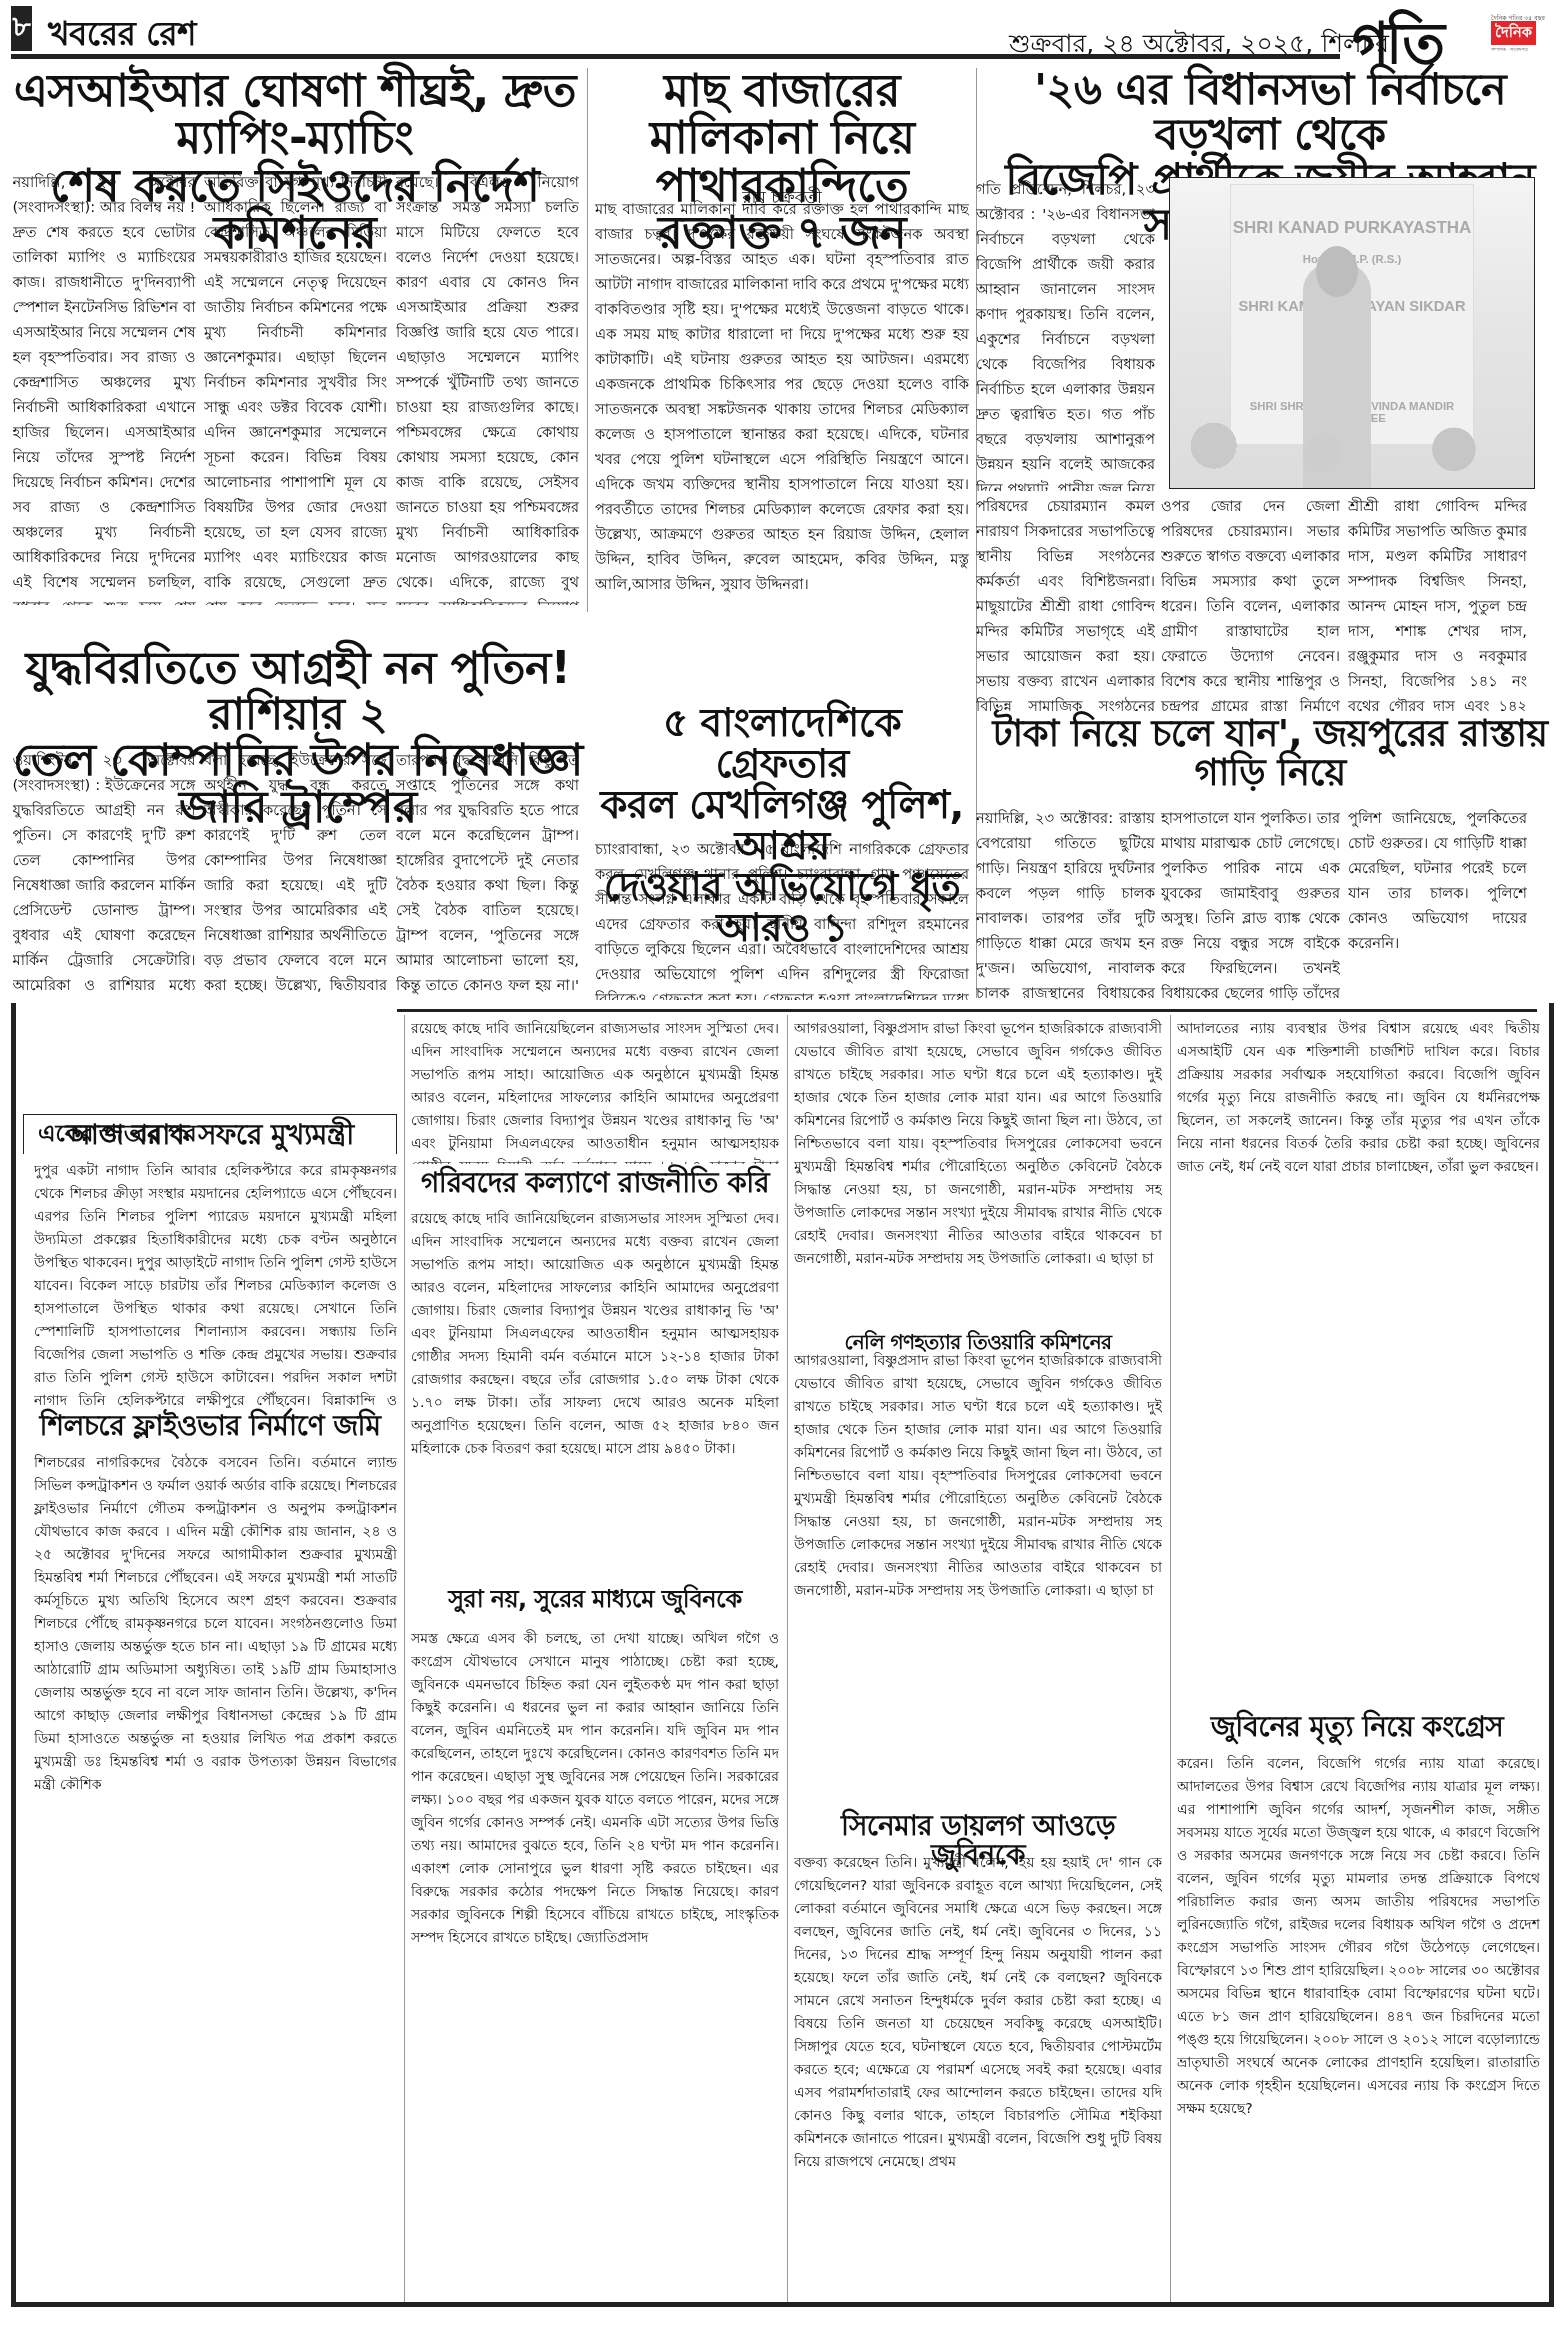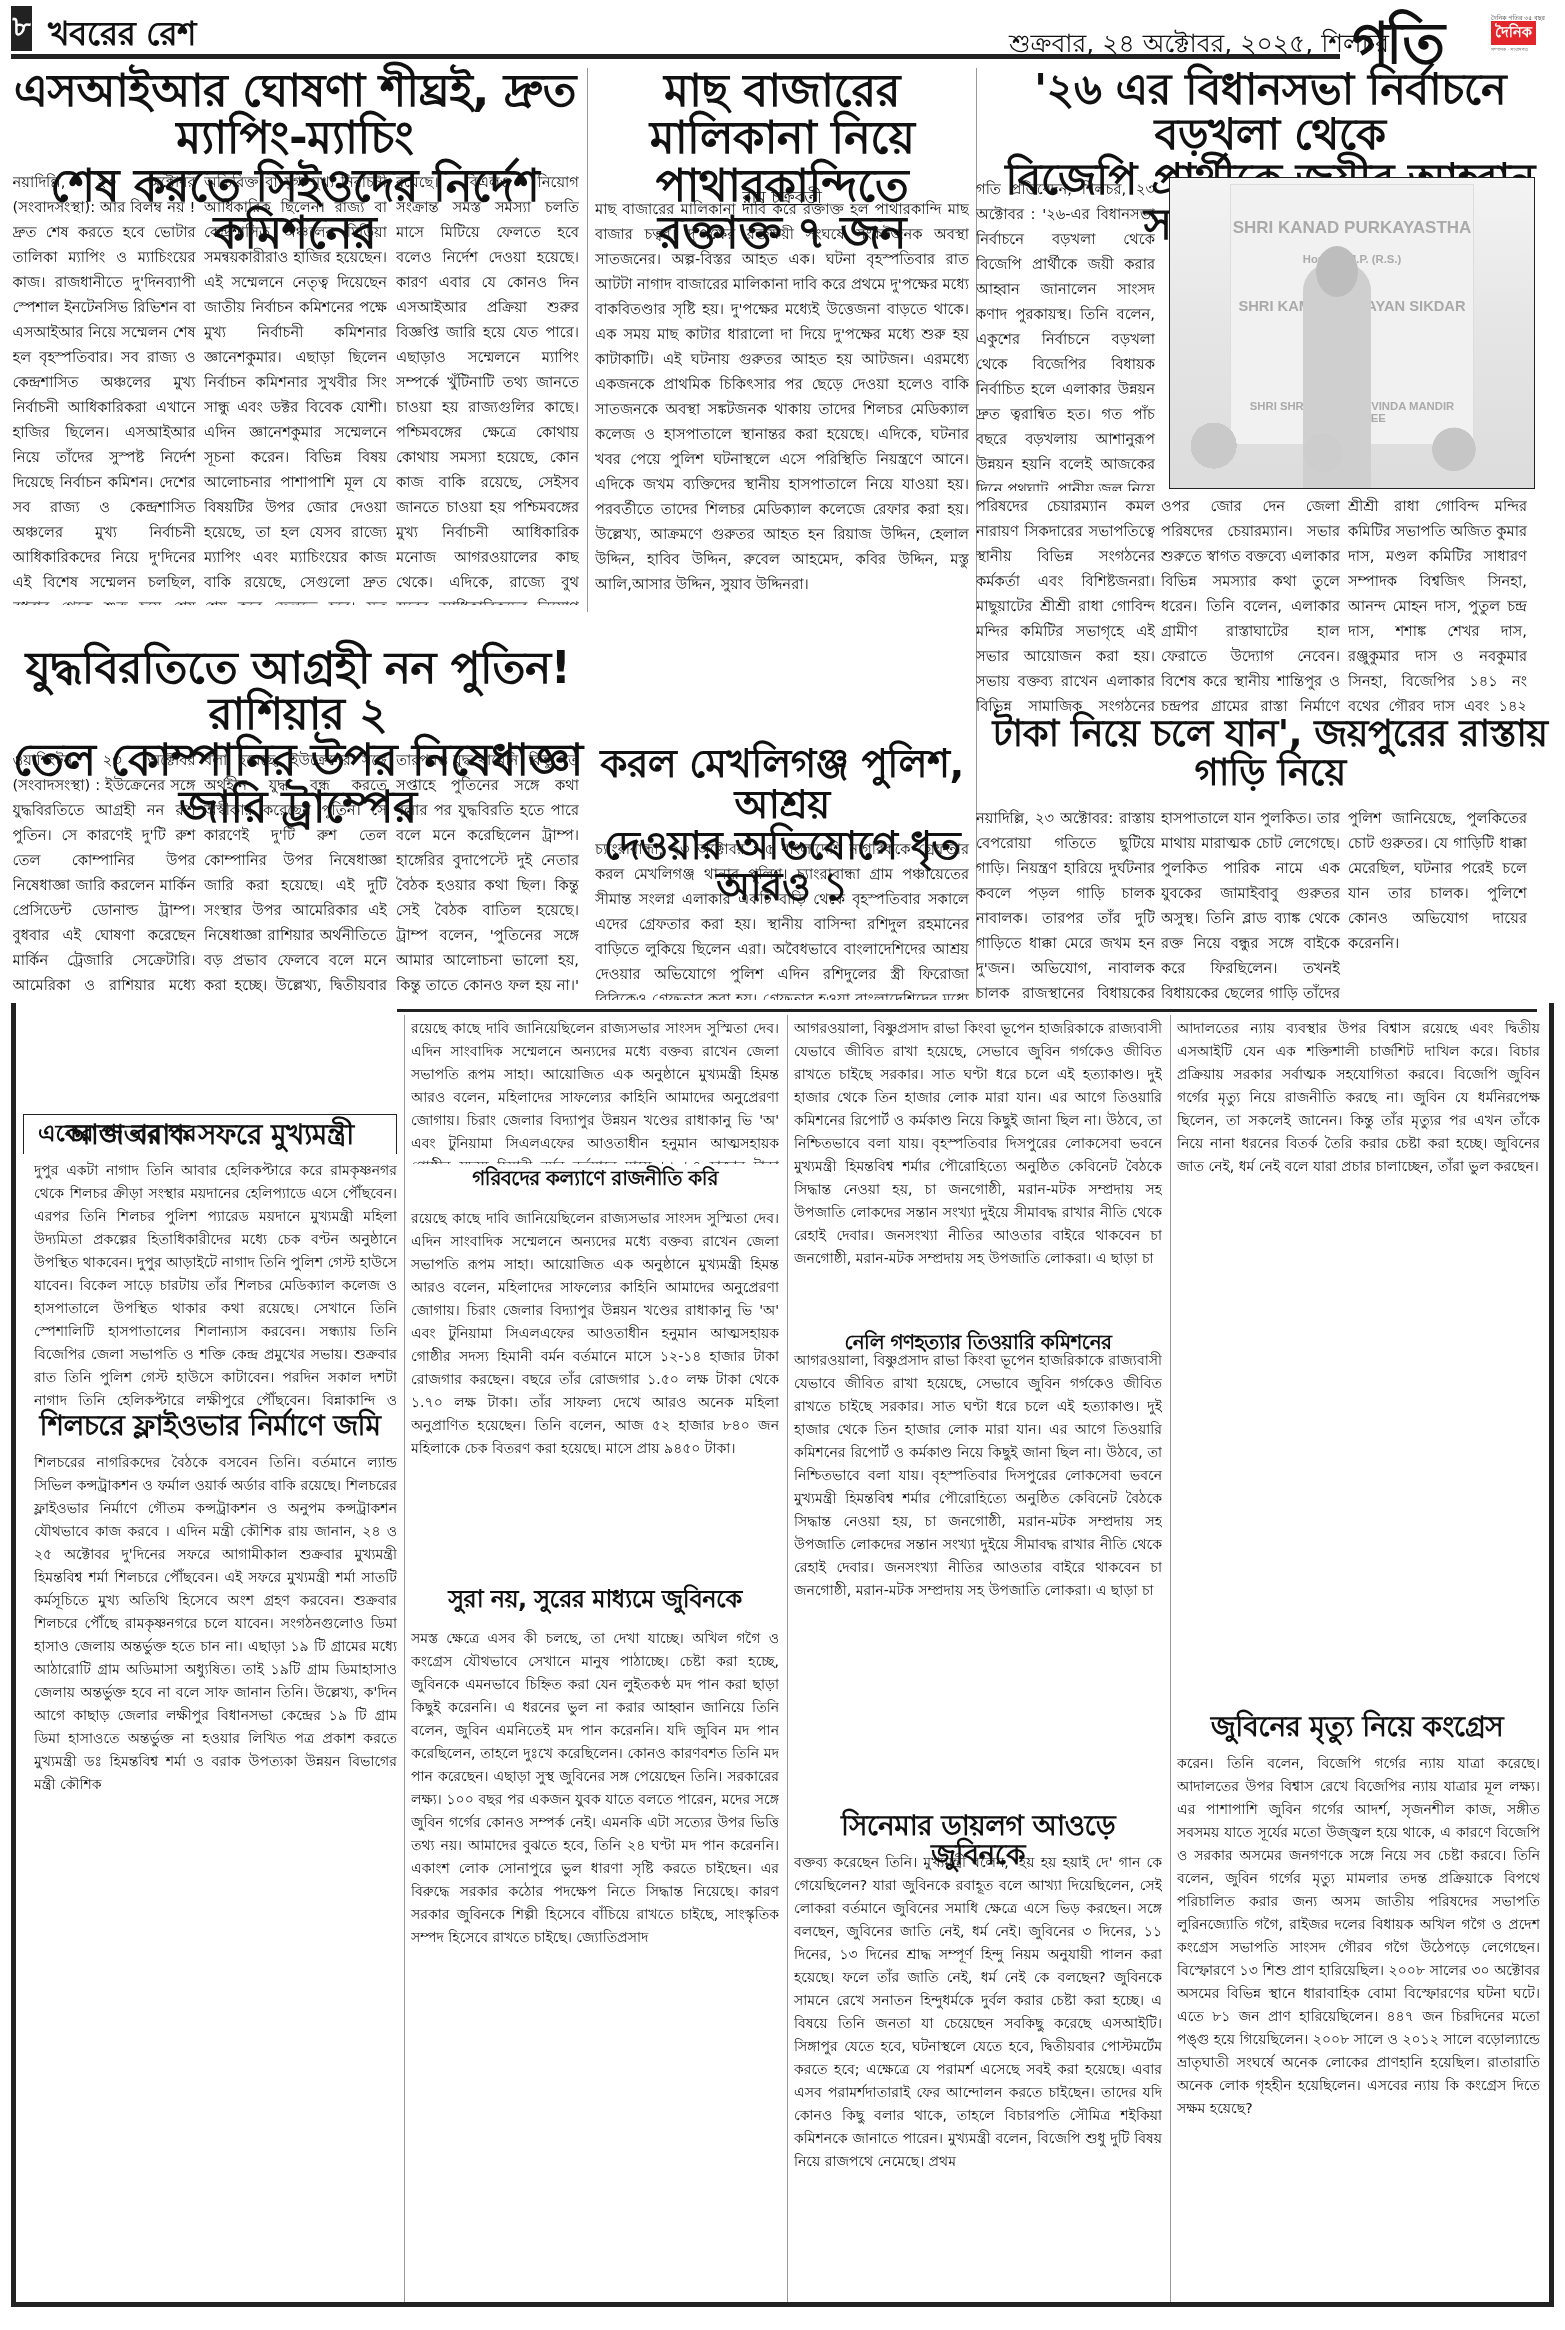--- a/index.html
+++ b/index.html
@@ -106,21 +106,21 @@
     <span>যুদ্ধবিরতিতে আগ্রহী নন পুতিন! রাশিয়ার ২</span><br>
     <span>তেল কোম্পানির উপর নিষেধাজ্ঞা জারি ট্রাম্পের</span>
   </h1>
   <div class="col" style="left:12.5px; top:747px; width:183px; height:252px;">ওয়াশিংটন, ২৩ অক্টোবর (সংবাদসংস্থা) : ইউক্রেনের সঙ্গে যুদ্ধবিরতিতে আগ্রহী নন রুশ পুতিন। সে কারণেই দু'টি রুশ তেল কোম্পানির উপর নিষেধাজ্ঞা জারি করলেন মার্কিন প্রেসিডেন্ট ডোনাল্ড ট্রাম্প। বুধবার এই ঘোষণা করেছেন মার্কিন ট্রেজারি সেক্রেটারি। আমেরিকা ও রাশিয়ার মধ্যে সম্পর্কের টানাপোড়েন চলছে। এর প্রেক্ষিতে দুই দেশের মধ্যে বৈঠকও বাতিল হয়েছে।</div>
   <div class="col" style="left:204px; top:747px; width:183px; height:252px;">বলা হয়েছে, ইউক্রেনের সঙ্গে অর্থহীন যুদ্ধ বন্ধ করতে অস্বীকার করেছেন পুতিন। সে কারণেই দু'টি রুশ তেল কোম্পানির উপর নিষেধাজ্ঞা জারি করা হয়েছে। এই দুটি সংস্থার উপর আমেরিকার এই নিষেধাজ্ঞা রাশিয়ার অর্থনীতিতে বড় প্রভাব ফেলবে বলে মনে করা হচ্ছে। উল্লেখ্য, দ্বিতীয়বার মার্কিন প্রেসিডেন্ট হওয়ার পরই ইউক্রেন যুদ্ধ থামাতে উদ্যোগী হয়েছিলেন ট্রাম্প।</div>
   <div class="col" style="left:396px; top:747px; width:183px; height:252px;">তারপরও যুদ্ধ থামেনি। কিন্তু গত সপ্তাহে পুতিনের সঙ্গে কথা বলার পর যুদ্ধবিরতি হতে পারে বলে মনে করেছিলেন ট্রাম্প। হাঙ্গেরির বুদাপেস্টে দুই নেতার বৈঠক হওয়ার কথা ছিল। কিন্তু সেই বৈঠক বাতিল হয়েছে। ট্রাম্প বলেন, 'পুতিনের সঙ্গে আমার আলোচনা ভালো হয়, কিন্তু তাতে কোনও ফল হয় না।' মার্কিন প্রেসিডেন্ট।</div>
 </article>
 
 <article>
   <h1 class="headline" style="left:595px; top:703px; width:374px; font-size:39px;">
-    <br>
+    <span>৫ বাংলাদেশিকে গ্রেফতার</span><br>
     <span>করল মেখলিগঞ্জ পুলিশ, আশ্রয়</span><br>
     <span>দেওয়ার অভিযোগে ধৃত আরও ১</span>
   </h1>
   <div class="col" style="left:595px; top:836px; width:374px; height:164px;">চ্যাংরাবান্ধা, ২৩ অক্টোবর : ৫ বাংলাদেশি নাগরিককে গ্রেফতার করল মেখলিগঞ্জ থানার পুলিশ। চ্যাংরাবান্ধা গ্রাম পঞ্চায়েতের সীমান্ত সংলগ্ন এলাকার একটি বাড়ি থেকে বৃহস্পতিবার সকালে এদের গ্রেফতার করা হয়। স্থানীয় বাসিন্দা রশিদুল রহমানের বাড়িতে লুকিয়ে ছিলেন এরা। অবৈধভাবে বাংলাদেশিদের আশ্রয় দেওয়ার অভিযোগে পুলিশ এদিন রশিদুলের স্ত্রী ফিরোজা বিবিকেও গ্রেফতার করা হয়। গ্রেফতার হওয়া বাংলাদেশিদের মধ্যে সকলেই লালমনিরহাট জেলার পাটগ্রাম থানার বিভিন্ন গ্রামাঞ্চলের বাসিন্দা। এদের নাম মহম্মদ আরিফুল, মহম্মদ রাকিবুল ইসলাম, মো সোহাগ, মো তুহিন ও মো শাহ্‌। এরা কীভাবে ভারতের মূল ভূখণ্ডের মেখলিগঞ্জের এসডিপিও আশীষ পি আরও চার ভারতীয়ের খোঁজ চলছে।</div>
 </article>
 
 <article>
   <h1 class="headline" style="left:981px; top:715px; width:578px; font-size:37px;">
     <span>টাকা নিয়ে চলে যান', জয়পুরের রাস্তায় গাড়ি নিয়ে</span><br>
   </h1>
@@ -135,21 +135,21 @@
   <div class="box" style="left:11.3px; top:1003px; width:1543px; height:1304px; border-width:0 5.1px 5.1px 5.1px;"></div>
   <div class="kicker">একের পাতার পর</div>
 
   <h2 class="headline" style="left:23px; top:1120px; width:374px; font-size:28px;">আজ বরাক সফরে মুখ্যমন্ত্রী</h2>
   <div class="col" style="left:34px; top:1159px; width:363px; height:249px; font-size:14px; line-height:23px;">দুপুর একটা নাগাদ তিনি আবার হেলিকপ্টারে করে রামকৃষ্ণনগর থেকে শিলচর ক্রীড়া সংস্থার ময়দানের হেলিপ্যাডে এসে পৌঁছবেন। এরপর তিনি শিলচর পুলিশ প্যারেড ময়দানে মুখ্যমন্ত্রী মহিলা উদ্যমিতা প্রকল্পের হিতাধিকারীদের মধ্যে চেক বণ্টন অনুষ্ঠানে উপস্থিত থাকবেন। দুপুর আড়াইটে নাগাদ তিনি পুলিশ গেস্ট হাউসে যাবেন। বিকেল সাড়ে চারটায় তাঁর শিলচর মেডিক্যাল কলেজ ও হাসপাতালে উপস্থিত থাকার কথা রয়েছে। সেখানে তিনি স্পেশালিটি হাসপাতালের শিলান্যাস করবেন। সন্ধ্যায় তিনি বিজেপির জেলা সভাপতি ও শক্তি কেন্দ্র প্রমুখের সভায়। শুক্রবার রাত তিনি পুলিশ গেস্ট হাউসে কাটাবেন। পরদিন সকাল দশটা নাগাদ তিনি হেলিকপ্টারে লক্ষীপুরে পৌঁছবেন। বিন্নাকান্দি ও লক্ষীপুর মণ্ডল বিজেপি কার্যালয়ের উদ্বোধন করবেন তিনি। বারোটা নাগাদ তিনি লাবকে পৌঁছবেন। হেলিকপ্টারে করে। লাবকে তিনি মুখ্যমন্ত্রী মহিলা উদ্যমিতা প্রকল্পের চেক বণ্টন করবেন। এরপর তিনি কুম্ভিরগ্রাম বিমানবন্দরের উদ্দেশে রওয়ানা হবেন।</div>
   <h2 class="headline" style="left:23px; top:1411px; width:374px; font-size:28px;">শিলচরে ফ্লাইওভার নির্মাণে জমি</h2>
   <div class="col" style="left:34px; top:1451px; width:363px; height:850px; font-size:14px; line-height:23px;">শিলচরের নাগরিকদের বৈঠকে বসবেন তিনি। বর্তমানে ল্যান্ড সিভিল কন্সট্রাকশন ও ফর্মাল ওয়ার্ক অর্ডার বাকি রয়েছে। শিলচরের ফ্লাইওভার নির্মাণে গৌতম কন্সট্রাকশন ও অনুপম কন্সট্রাকশন যৌথভাবে কাজ করবে । এদিন মন্ত্রী কৌশিক রায় জানান, ২৪ ও ২৫ অক্টোবর দু'দিনের সফরে আগামীকাল শুক্রবার মুখ্যমন্ত্রী হিমন্তবিশ্ব শর্মা শিলচরে পৌঁছবেন। এই সফরে মুখ্যমন্ত্রী শর্মা সাতটি কর্মসূচিতে মুখ্য অতিথি হিসেবে অংশ গ্রহণ করবেন। শুক্রবার শিলচরে পৌঁছে রামকৃষ্ণনগরে চলে যাবেন। সংগঠনগুলোও ডিমা হাসাও জেলায় অন্তর্ভুক্ত হতে চান না। এছাড়া ১৯ টি গ্রামের মধ্যে আঠারোটি গ্রাম অডিমাসা অধ্যুষিত। তাই ১৯টি গ্রাম ডিমাহাসাও জেলায় অন্তর্ভুক্ত হবে না বলে সাফ জানান তিনি। উল্লেখ্য, ক'দিন আগে কাছাড় জেলার লক্ষীপুর বিধানসভা কেন্দ্রের ১৯ টি গ্রাম ডিমা হাসাওতে অন্তর্ভুক্ত না হওয়ার লিখিত পত্র প্রকাশ করতে মুখ্যমন্ত্রী ডঃ হিমন্তবিশ্ব শর্মা ও বরাক উপত্যকা উন্নয়ন বিভাগের মন্ত্রী কৌশিক</div>
 
   <div class="rule-v" style="left:404px; top:1015px; height:1287px;"></div>
 
-  <h2 class="headline" style="left:408px; top:1168px; width:374px; font-size:20px;text-align:center;">গরিবদের কল্যাণে রাজনীতি করি</h2>
+  <h2 class="headline" style="left:408px; top:1168px; width:374px; font-size:28px;text-align:center;">গরিবদের কল্যাণে রাজনীতি করি</h2>
   <div class="col" style="left:411px; top:1017px; width:368px; height:147px; font-size:14px; line-height:23px;">রয়েছে কাছে দাবি জানিয়েছিলেন রাজ্যসভার সাংসদ সুস্মিতা দেব। এদিন সাংবাদিক সম্মেলনে অন্যদের মধ্যে বক্তব্য রাখেন জেলা সভাপতি রূপম সাহা। আয়োজিত এক অনুষ্ঠানে মুখ্যমন্ত্রী হিমন্ত আরও বলেন, মহিলাদের সাফল্যের কাহিনি আমাদের অনুপ্রেরণা জোগায়। চিরাং জেলার বিদ্যাপুর উন্নয়ন খণ্ডের রাধাকানু ভি 'অ' এবং টুনিয়ামা সিএলএফের আওতাধীন হনুমান আত্মসহায়ক গোষ্ঠীর সদস্য হিমানী বর্মন বর্তমানে মাসে ১২-১৪ হাজার টাকা রোজগার করছেন। বছরে তাঁর রোজগার ১.৫০ লক্ষ টাকা থেকে ১.৭০ লক্ষ টাকা। তাঁর সাফল্য দেখে আরও অনেক মহিলা অনুপ্রাণিত হয়েছেন। তিনি বলেন, আজ ৫২ হাজার ৮৪০ জন মহিলাকে চেক বিতরণ করা হয়েছে। মাসে প্রায় ৯৪৫০ টাকা।</div>
   <div class="col" style="left:411px; top:1207px; width:368px; height:368px; font-size:14px; line-height:23px;">রয়েছে কাছে দাবি জানিয়েছিলেন রাজ্যসভার সাংসদ সুস্মিতা দেব। এদিন সাংবাদিক সম্মেলনে অন্যদের মধ্যে বক্তব্য রাখেন জেলা সভাপতি রূপম সাহা। আয়োজিত এক অনুষ্ঠানে মুখ্যমন্ত্রী হিমন্ত আরও বলেন, মহিলাদের সাফল্যের কাহিনি আমাদের অনুপ্রেরণা জোগায়। চিরাং জেলার বিদ্যাপুর উন্নয়ন খণ্ডের রাধাকানু ভি 'অ' এবং টুনিয়ামা সিএলএফের আওতাধীন হনুমান আত্মসহায়ক গোষ্ঠীর সদস্য হিমানী বর্মন বর্তমানে মাসে ১২-১৪ হাজার টাকা রোজগার করছেন। বছরে তাঁর রোজগার ১.৫০ লক্ষ টাকা থেকে ১.৭০ লক্ষ টাকা। তাঁর সাফল্য দেখে আরও অনেক মহিলা অনুপ্রাণিত হয়েছেন। তিনি বলেন, আজ ৫২ হাজার ৮৪০ জন মহিলাকে চেক বিতরণ করা হয়েছে। মাসে প্রায় ৯৪৫০ টাকা।</div>
   <h2 class="headline" style="left:408px; top:1587px; width:374px; font-size:24px;">সুরা নয়, সুরের মাধ্যমে জুবিনকে</h2>
   <div class="col" style="left:411px; top:1627px; width:368px; height:675px; font-size:14px; line-height:23px;">সমস্ত ক্ষেত্রে এসব কী চলছে, তা দেখা যাচ্ছে। অখিল গগৈ ও কংগ্রেস যৌথভাবে সেখানে মানুষ পাঠাচ্ছে। চেষ্টা করা হচ্ছে, জুবিনকে এমনভাবে চিহ্নিত করা যেন লুইতকণ্ঠ মদ পান করা ছাড়া কিছুই করেননি। এ ধরনের ভুল না করার আহ্বান জানিয়ে তিনি বলেন, জুবিন এমনিতেই মদ পান করেননি। যদি জুবিন মদ পান করেছিলেন, তাহলে দুঃখে করেছিলেন। কোনও কারণবশত তিনি মদ পান করেছেন। এছাড়া সুস্থ জুবিনের সঙ্গ পেয়েছেন তিনি। সরকারের লক্ষ্য। ১০০ বছর পর একজন যুবক যাতে বলতে পারেন, মদের সঙ্গে জুবিন গর্গের কোনও সম্পর্ক নেই। এমনকি এটা সত্যের উপর ভিত্তি তথ্য নয়। আমাদের বুঝতে হবে, তিনি ২৪ ঘণ্টা মদ পান করেননি। একাংশ লোক সোনাপুরে ভুল ধারণা সৃষ্টি করতে চাইছেন। এর বিরুদ্ধে সরকার কঠোর পদক্ষেপ নিতে সিদ্ধান্ত নিয়েছে। কারণ সরকার জুবিনকে শিল্পী হিসেবে বাঁচিয়ে রাখতে চাইছে, সাংস্কৃতিক সম্পদ হিসেবে রাখতে চাইছে। জ্যোতিপ্রসাদ</div>
 
   <div class="rule-v" style="left:787px; top:1015px; height:1287px;"></div>
 
   <div class="col" style="left:794px; top:1017px; width:368px; height:283px; font-size:14px; line-height:23px;">আগরওয়ালা, বিষ্ণুপ্রসাদ রাভা কিংবা ভূপেন হাজরিকাকে রাজ্যবাসী যেভাবে জীবিত রাখা হয়েছে, সেভাবে জুবিন গর্গকেও জীবিত রাখতে চাইছে সরকার। সাত ঘণ্টা ধরে চলে এই হত্যাকাণ্ড। দুই হাজার থেকে তিন হাজার লোক মারা যান। এর আগে তিওয়ারি কমিশনের রিপোর্ট ও কর্মকাণ্ড নিয়ে কিছুই জানা ছিল না। উঠবে, তা নিশ্চিতভাবে বলা যায়। বৃহস্পতিবার দিসপুরের লোকসেবা ভবনে মুখ্যমন্ত্রী হিমন্তবিশ্ব শর্মার পৌরোহিত্যে অনুষ্ঠিত কেবিনেট বৈঠকে সিদ্ধান্ত নেওয়া হয়, চা জনগোষ্ঠী, মরান-মটক সম্প্রদায় সহ উপজাতি লোকদের সন্তান সংখ্যা দুইয়ে সীমাবদ্ধ রাখার নীতি থেকে রেহাই দেবার। জনসংখ্যা নীতির আওতার বাইরে থাকবেন চা জনগোষ্ঠী, মরান-মটক সম্প্রদায় সহ উপজাতি লোকরা। এ ছাড়া চা</div>
   <h2 class="headline" style="left:791px; top:1332px; width:374px; font-size:20px;">নেলি গণহত্যার তিওয়ারি কমিশনের</h2>
   <div class="col" style="left:794px; top:1349px; width:368px; height:453px; font-size:14px; line-height:23px;">আগরওয়ালা, বিষ্ণুপ্রসাদ রাভা কিংবা ভূপেন হাজরিকাকে রাজ্যবাসী যেভাবে জীবিত রাখা হয়েছে, সেভাবে জুবিন গর্গকেও জীবিত রাখতে চাইছে সরকার। সাত ঘণ্টা ধরে চলে এই হত্যাকাণ্ড। দুই হাজার থেকে তিন হাজার লোক মারা যান। এর আগে তিওয়ারি কমিশনের রিপোর্ট ও কর্মকাণ্ড নিয়ে কিছুই জানা ছিল না। উঠবে, তা নিশ্চিতভাবে বলা যায়। বৃহস্পতিবার দিসপুরের লোকসেবা ভবনে মুখ্যমন্ত্রী হিমন্তবিশ্ব শর্মার পৌরোহিত্যে অনুষ্ঠিত কেবিনেট বৈঠকে সিদ্ধান্ত নেওয়া হয়, চা জনগোষ্ঠী, মরান-মটক সম্প্রদায় সহ উপজাতি লোকদের সন্তান সংখ্যা দুইয়ে সীমাবদ্ধ রাখার নীতি থেকে রেহাই দেবার। জনসংখ্যা নীতির আওতার বাইরে থাকবেন চা জনগোষ্ঠী, মরান-মটক সম্প্রদায় সহ উপজাতি লোকরা। এ ছাড়া চা</div>

